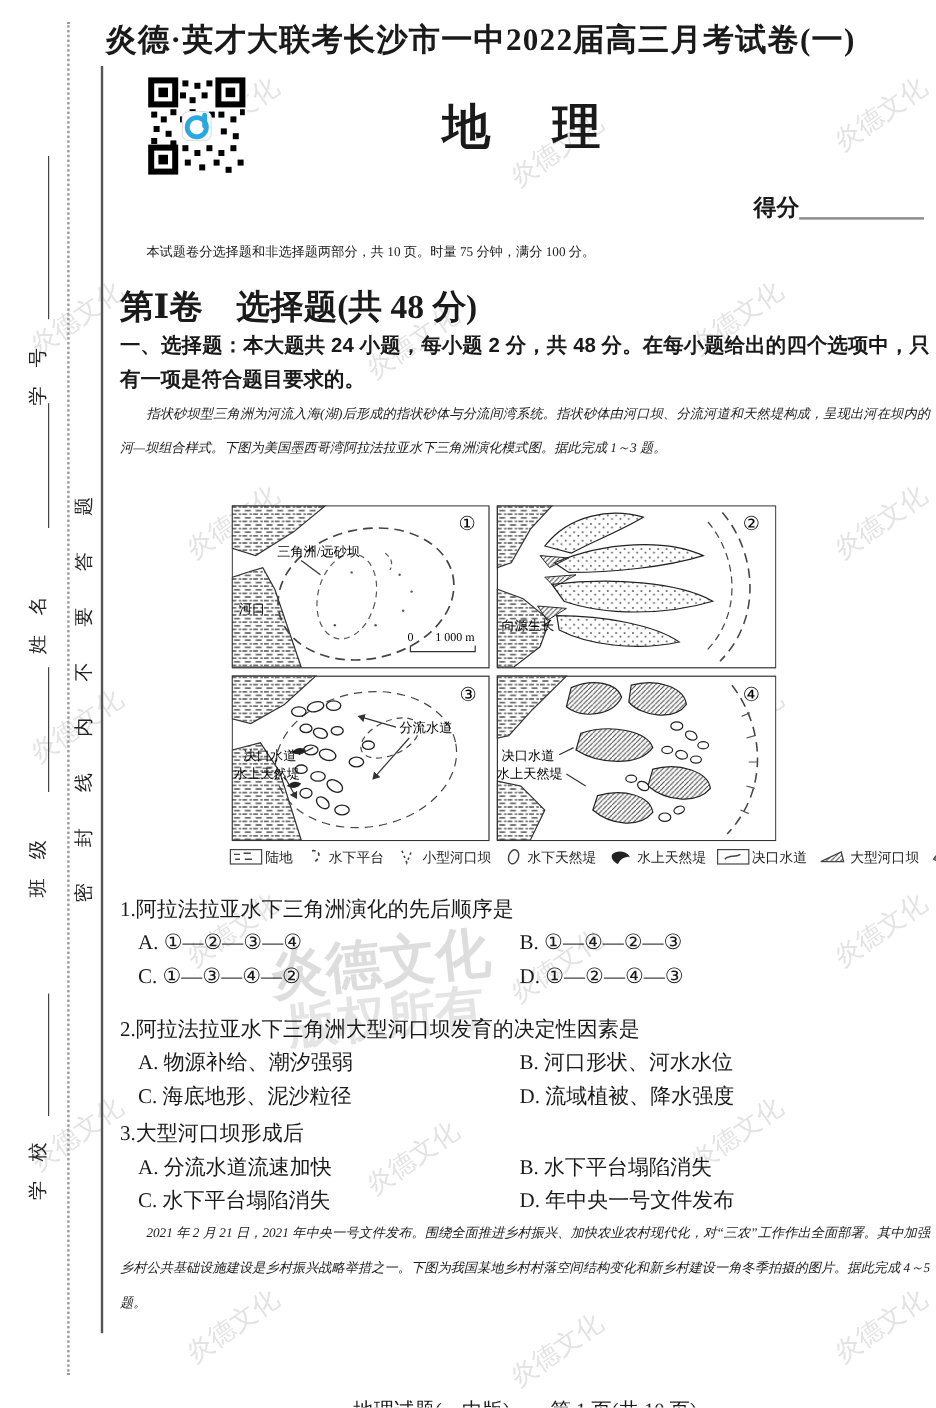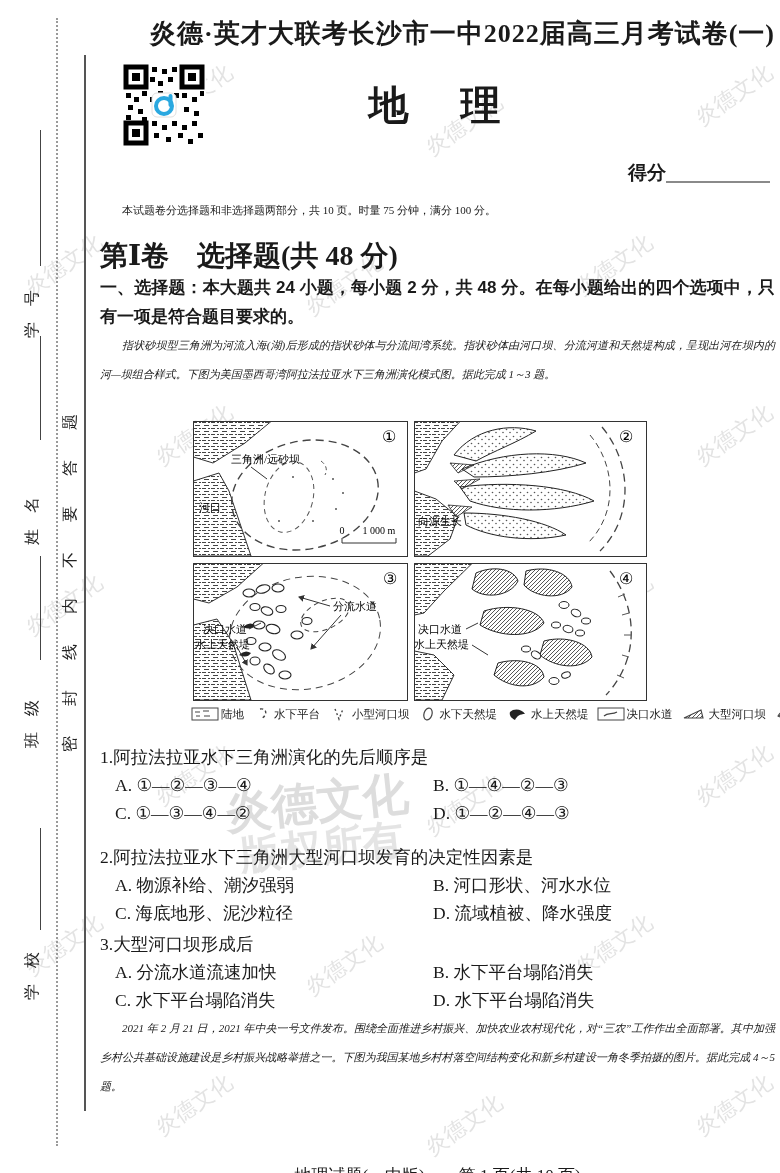--- a/index.html
+++ b/index.html
@@ -18,21 +18,21 @@
   
   .dotted-line{position:absolute;left:56px;top:18px;height:1128px;width:0;
       border-left:2px dotted #9a9a9a;}
   .solid-line{position:absolute;left:84px;top:55px;height:1056px;width:0;
       border-left:2px solid #555;}
   .vlabel{position:absolute;transform:rotate(-90deg);transform-origin:0 0;
       white-space:nowrap;font-size:16px;color:#222;}
   .seal{letter-spacing:30px;font-size:16px;}
   .fill-line{position:absolute;left:40px;width:0;border-left:1.5px solid #444;}
   
-  .main-title{position:absolute;left:100px;top:16px;width:675px;text-align:right;
+  .main-title{position:absolute;left:88px;top:16px;width:675px;text-align:left;
       font-size:26px;font-weight:bold;letter-spacing:1px;}
   .subject{position:absolute;left:100px;top:78px;width:675px;text-align:center;
       font-size:40px;font-weight:bold;letter-spacing:6px;}
   .qr{position:absolute;left:122px;top:63px;}
   .score{position:absolute;left:628px;top:160px;font-size:19px;font-weight:bold;}
   .score .blank{display:inline-block;width:104px;border-bottom:2px solid #8a8a8a;
       height:20px;vertical-align:-4px;}
   
   #content{position:absolute;left:100px;top:0;width:675px;height:1173px;}
   #content > div{position:absolute;left:0;width:675px;}
@@ -375,20 +375,20 @@
       <span>D. 流域植被、降水强度</span>
     </div>
   </div>
 
   <div style="top:930px">
     <div class="stem">3.大型河口坝形成后</div>
     <div class="opts">
       <span>A. 分流水道流速加快</span>
       <span>B. 水下平台塌陷消失</span>
       <span>C. 水下平台塌陷消失</span>
-      <span>D. 水下平台塌陷消失</span>
+      <span>D. 年中央一号文件发布</span>
     </div>
   </div>
 
   <div class="para kaiti indent" style="top:1014px">2021 年 2 月 21 日，2021 年中央一号文件发布。围绕全面推进乡村振兴、加快农业农村现代化，对“三农”工作作出全面部署。其中加强乡村公共基础设施建设是乡村振兴战略举措之一。下图为我国某地乡村村落空间结构变化和新乡村建设一角冬季拍摄的图片。据此完成 4～5 题。</div>
 
   <div class="footer" style="top:1136px">地理试题(一中版)　　第 1 页(共 10 页)</div>
 </div>
 
 </body></html>

